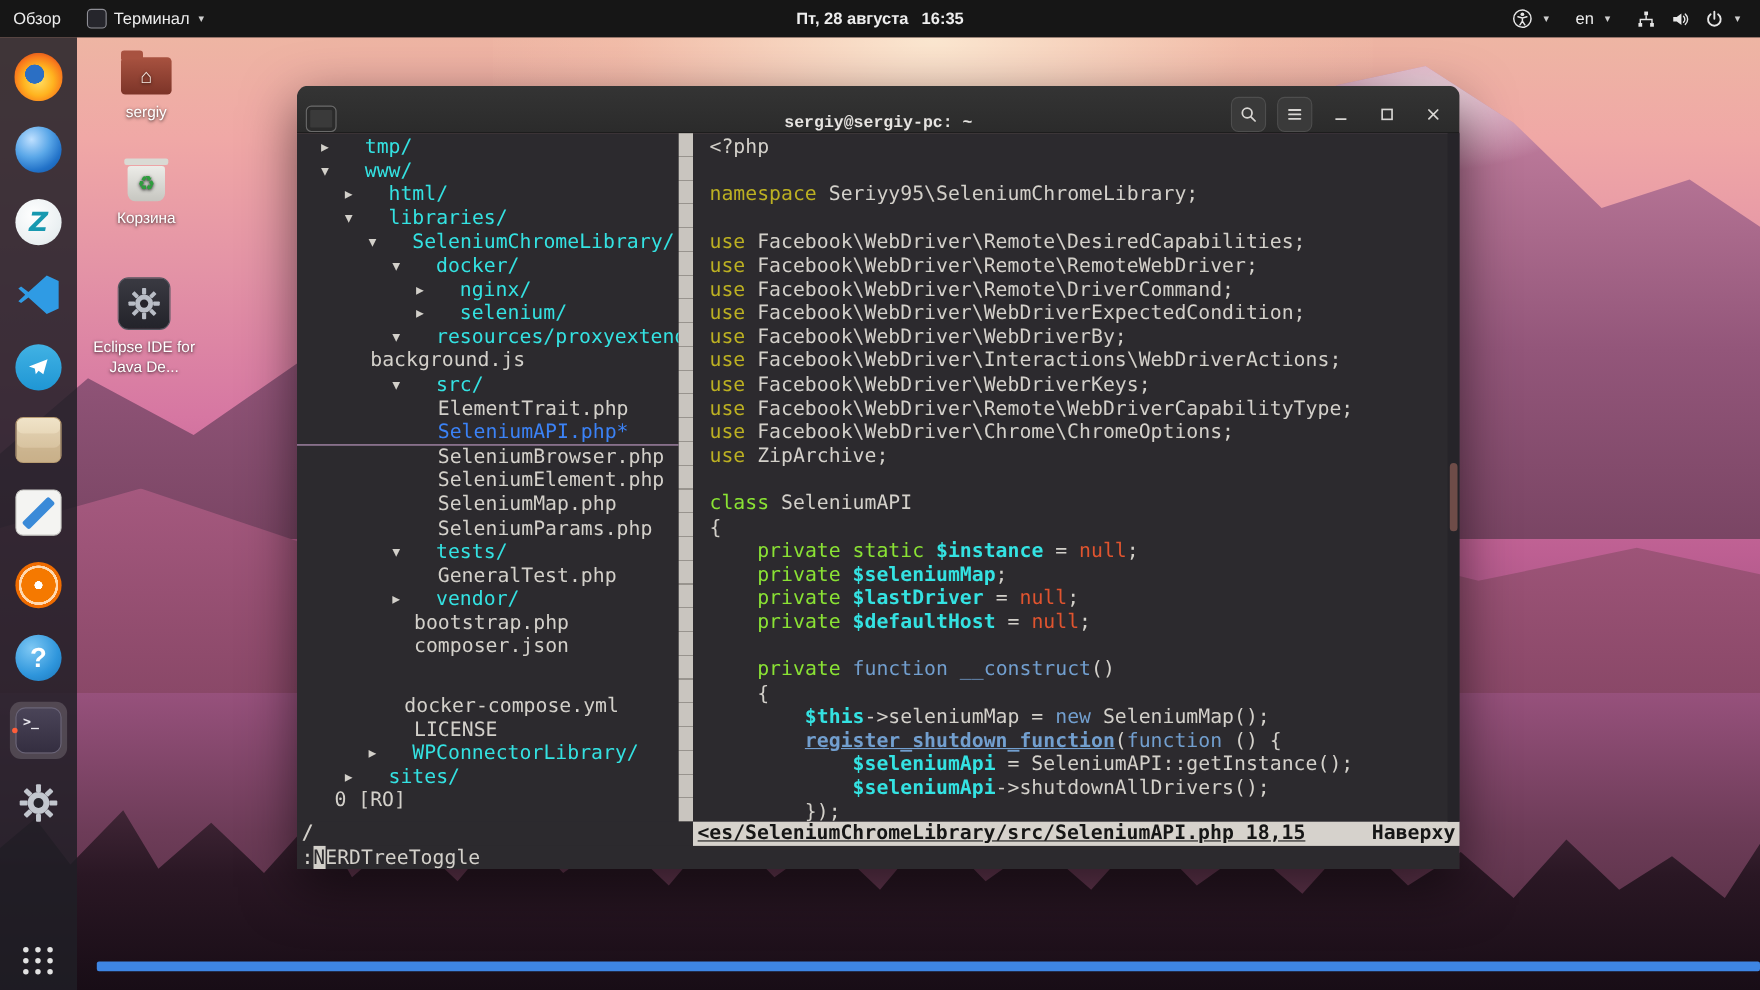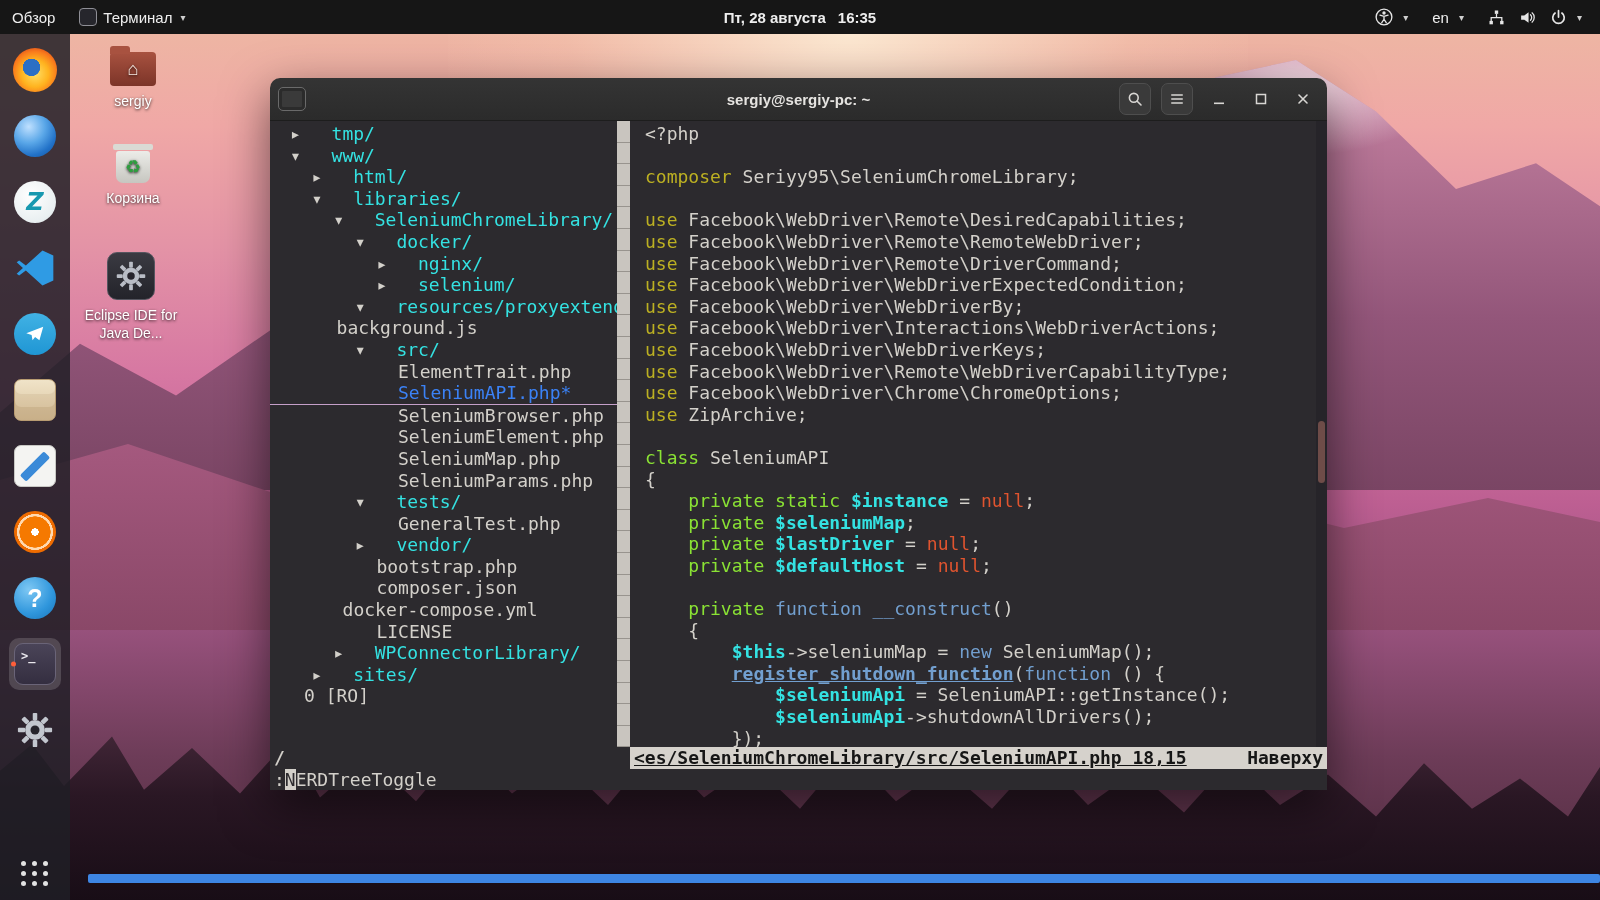--- a/index.html
+++ b/index.html
@@ -56,21 +56,21 @@
   #di-eclipse{left:69px;top:252px;}
   .folder{width:46px;height:34px;background:linear-gradient(#a85240,#7c3428);border-radius:4px;position:relative;margin-top:10px;display:flex;align-items:center;justify-content:center;color:#f4e9e2;font-size:18px;}
   .folder::before{content:"";position:absolute;top:-6px;left:0;width:20px;height:8px;background:#a85240;border-radius:3px 3px 0 0;}
   .trash{display:flex;flex-direction:column;align-items:center;}
   .trash .lid{width:40px;height:6px;background:#dadad4;border-radius:2px;margin-bottom:1px;}
   .trash .bin{width:34px;height:32px;background:linear-gradient(#ececE8,#c6c6c0);border-radius:3px 3px 7px 7px;display:flex;align-items:center;justify-content:center;color:#2e9e3e;font-size:18px;}
   .desk-label{max-width:112px;line-height:1.3;}
 
   
   .terminal-window{position:absolute;left:270px;top:78px;width:1057px;height:712px;z-index:50;border-radius:10px 10px 0 0;box-shadow:0 16px 48px rgba(0,0,0,.55);overflow:hidden;font-family:"DejaVu Sans Mono",monospace;}
-  .titlebar{height:42px;background:linear-gradient(#343434,#2b2b2b);display:flex;align-items:center;padding:0 8px;border-bottom:1px solid #1d1d1d;font-family:Liberation Sans, sans-serif;position:relative;}
+  .titlebar{height:42px;background:linear-gradient(#343434,#2b2b2b);display:flex;align-items:flex-end;padding:0 8px;border-bottom:1px solid #1d1d1d;font-family:Liberation Mono, monospace;position:relative;}
   .tb-title{position:absolute;left:50%;transform:translateX(-50%);font-weight:700;color:#e6e4e1;font-size:15px;white-space:nowrap;}
   .newtab-btn{width:26px;height:22px;border:1px solid #6a6a6a;border-radius:5px;background:#3a3a3a;box-shadow:inset 0 0 0 3px #2b2b2b;}
   .tb-buttons{margin-left:auto;display:flex;align-items:center;gap:10px;}
   .win-btn{width:32px;height:32px;border-radius:7px;display:flex;align-items:center;justify-content:center;color:#d6d4d1;}
   .win-btn.boxed{background:#3a3a3a;border:1px solid #4e4e4e;box-sizing:border-box;}
 
   .term-body{height:670px;background:#2c2a2e;display:flex;flex-direction:column;color:#d3d0ca;font-size:18px;line-height:21.6px;}
   .term-main{flex:1;display:flex;min-height:0;}
   .tree-pane{width:347px;flex:none;padding-top:2px;overflow:hidden;}
   .vsep{width:13px;flex:none;background:repeating-linear-gradient(180deg,#c9c5bf 0 20.6px,#98948e 20.6px 21.6px);}
@@ -324,33 +324,33 @@
               <div class="tree-row tree-row-active" style="padding-left: 106.4px;"><span class="tree-arrow"></span><span class="tree-label active">SeleniumAPI.php*</span></div>
               <div class="tree-row" style="padding-left: 106.4px;"><span class="tree-arrow"></span><span class="tree-label file">SeleniumBrowser.php</span></div>
               <div class="tree-row" style="padding-left: 106.4px;"><span class="tree-arrow"></span><span class="tree-label file">SeleniumElement.php</span></div>
               <div class="tree-row" style="padding-left: 106.4px;"><span class="tree-arrow"></span><span class="tree-label file">SeleniumMap.php</span></div>
               <div class="tree-row" style="padding-left: 106.4px;"><span class="tree-arrow"></span><span class="tree-label file">SeleniumParams.php</span></div>
               <div class="tree-row" style="padding-left: 84.8px;"><span class="tree-arrow">▾</span><span class="tree-label dir">tests/</span></div>
               <div class="tree-row" style="padding-left: 106.4px;"><span class="tree-arrow"></span><span class="tree-label file">GeneralTest.php</span></div>
               <div class="tree-row" style="padding-left: 84.8px;"><span class="tree-arrow">▸</span><span class="tree-label dir">vendor/</span></div>
               <div class="tree-row" style="padding-left: 84.8px;"><span class="tree-arrow"></span><span class="tree-label file">bootstrap.php</span></div>
               <div class="tree-row" style="padding-left: 84.8px;"><span class="tree-arrow"></span><span class="tree-label file">composer.json</span></div>
-              <div class="tree-row" style="padding-left: 51px;"><span class="tree-arrow"></span><span class="tree-label file">docker-compose.yml</span></div>
+              <div class="tree-row" style="padding-left: 76px; margin-top: 32px;"><span class="tree-arrow"></span><span class="tree-label file">docker-compose.yml</span></div>
               <div class="tree-row" style="padding-left: 84.8px;"><span class="tree-arrow"></span><span class="tree-label file">LICENSE</span></div>
               <div class="tree-row" style="padding-left: 63.2px;"><span class="tree-arrow">▸</span><span class="tree-label dir">WPConnectorLibrary/</span></div>
               <div class="tree-row" style="padding-left: 41.6px;"><span class="tree-arrow">▸</span><span class="tree-label dir">sites/</span></div>
             </div>
           <div class="nt-status">0 [RO]</div>
         </div>
         <div class="vsep"></div>
         <div class="code-pane">
           <div>
               <div class="code-line"><span class="c-w">&lt;?php</span></div>
               <div class="code-line">&nbsp;</div>
-              <div class="code-line"><span class="c-y">composer</span><span class="c-w"> Seriyy95\SeleniumChromeLibrary;</span></div>
+              <div class="code-line"><span class="c-y">namespace</span><span class="c-w"> Seriyy95\SeleniumChromeLibrary;</span></div>
               <div class="code-line">&nbsp;</div>
               <div class="code-line"><span class="c-y">use</span><span class="c-w"> Facebook\WebDriver\Remote\DesiredCapabilities;</span></div>
               <div class="code-line"><span class="c-y">use</span><span class="c-w"> Facebook\WebDriver\Remote\RemoteWebDriver;</span></div>
               <div class="code-line"><span class="c-y">use</span><span class="c-w"> Facebook\WebDriver\Remote\DriverCommand;</span></div>
               <div class="code-line"><span class="c-y">use</span><span class="c-w"> Facebook\WebDriver\WebDriverExpectedCondition;</span></div>
               <div class="code-line"><span class="c-y">use</span><span class="c-w"> Facebook\WebDriver\WebDriverBy;</span></div>
               <div class="code-line"><span class="c-y">use</span><span class="c-w"> Facebook\WebDriver\Interactions\WebDriverActions;</span></div>
               <div class="code-line"><span class="c-y">use</span><span class="c-w"> Facebook\WebDriver\WebDriverKeys;</span></div>
               <div class="code-line"><span class="c-y">use</span><span class="c-w"> Facebook\WebDriver\Remote\WebDriverCapabilityType;</span></div>
               <div class="code-line"><span class="c-y">use</span><span class="c-w"> Facebook\WebDriver\Chrome\ChromeOptions;</span></div>

